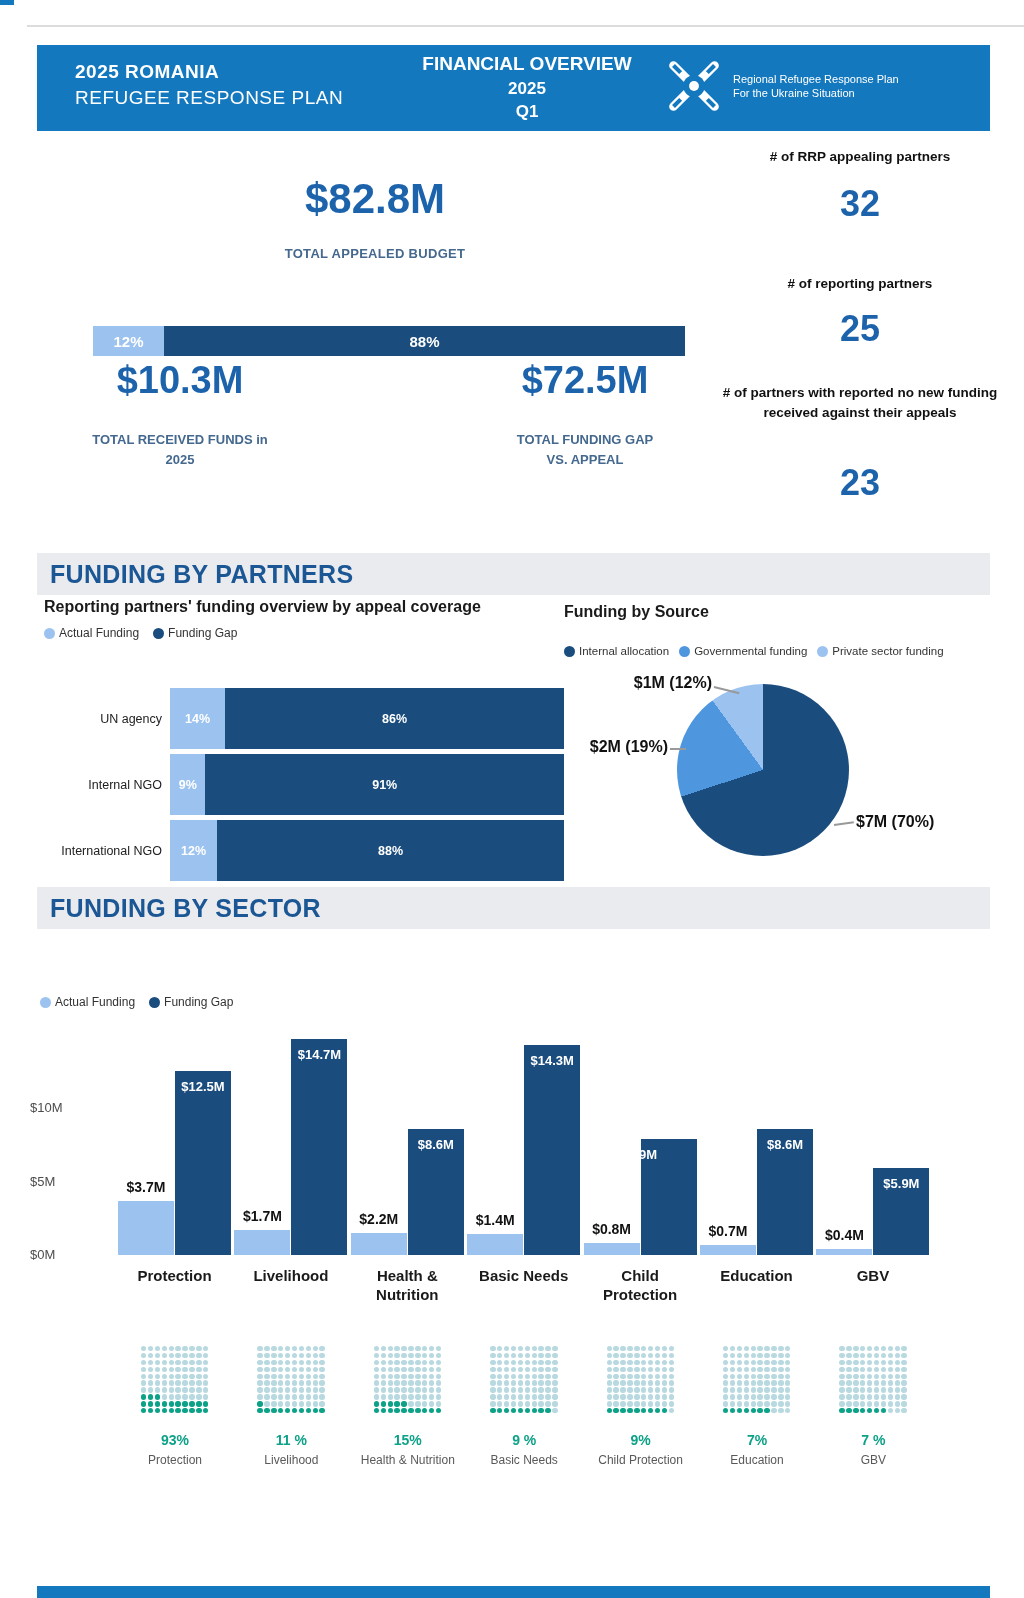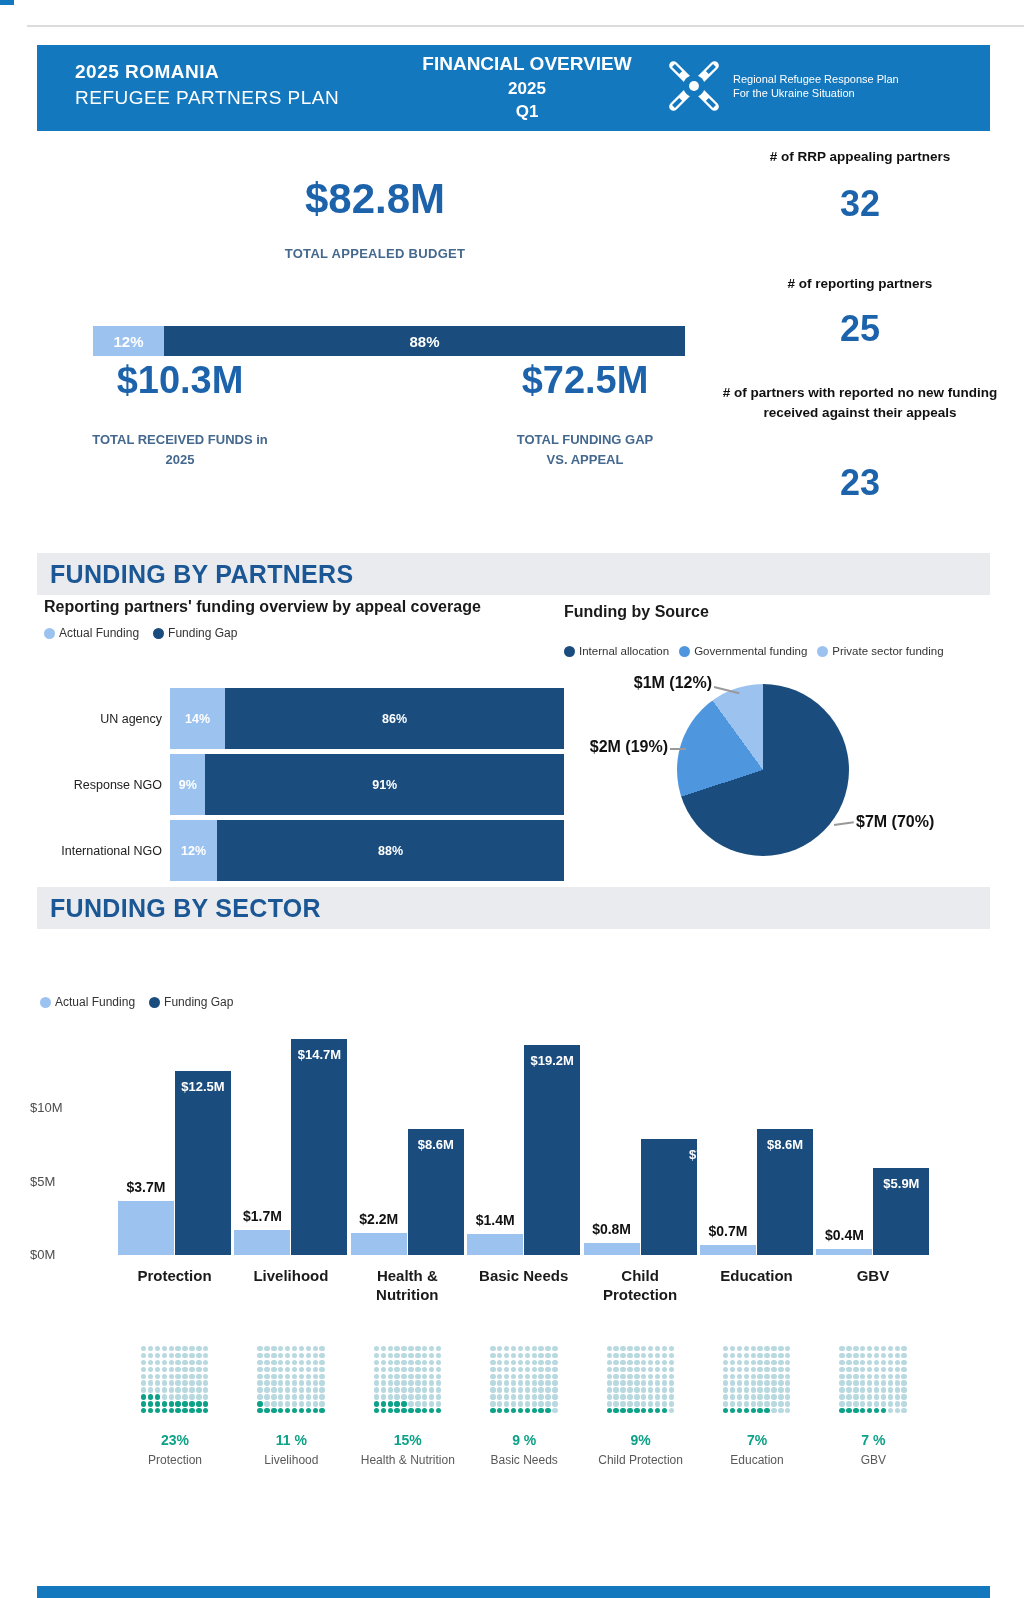--- a/index.html
+++ b/index.html
@@ -77,21 +77,21 @@
 <body>
 
 <div id="page">
 
   <div class="abs top-artifact"></div>
   <div class="abs hairline"></div>
 
   <div class="abs header-band">
     <div class="abs hdr-left">
       <div class="hdr-l1">2025 ROMANIA</div>
-      <div class="hdr-l2">REFUGEE PARTNERS PLAN</div>
+      <div class="hdr-l2">REFUGEE RESPONSE PLAN</div>
     </div>
     <div class="abs hdr-center">
       <div class="hdr-c1">FINANCIAL OVERVIEW</div>
       <div class="hdr-c2">2025</div>
       <div class="hdr-c3">Q1</div>
     </div>
     <div class="abs hdr-logo">
       <svg width="58" height="58" viewBox="0 0 40 40">
         <g fill="#ffffff">
           <rect x="17" y="-3" width="6" height="46" rx="3" transform="rotate(45 20 20)"></rect>
@@ -156,21 +156,21 @@
 
   <div class="abs" id="partners-bars">
       <div class="prow">
         <div class="plabel">UN agency</div>
         <div class="pbar">
           <div class="pseg" style="width: 14%; background: rgb(156, 195, 239);">14%</div>
           <div class="pseg" style="width: 86%; background: rgb(26, 76, 125);">86%</div>
         </div>
       </div>
       <div class="prow">
-        <div class="plabel">Response NGO</div>
+        <div class="plabel">Internal NGO</div>
         <div class="pbar">
           <div class="pseg" style="width: 9%; background: rgb(156, 195, 239);">9%</div>
           <div class="pseg" style="width: 91%; background: rgb(26, 76, 125);">91%</div>
         </div>
       </div>
       <div class="prow">
         <div class="plabel">International NGO</div>
         <div class="pbar">
           <div class="pseg" style="width: 12%; background: rgb(156, 195, 239);">12%</div>
           <div class="pseg" style="width: 88%; background: rgb(26, 76, 125);">88%</div>
@@ -238,28 +238,28 @@
       <div class="sbar" style="left: 407.8px; top: 88.58px; width: 56px; height: 126.42px; background: rgb(26, 76, 125);"></div>
       <div class="sval-black" style="left: 340.8px; top: 170.95px;">$2.2M</div>
       <div class="sval-white" style="left: 407.8px; top: 96.58px; width: 56px;">$8.6M</div>
       <div class="scat" style="left: 346.8px; top: 227px; width: 121px;">
         <div>Health &amp;</div>
         <div>Nutrition</div>
       </div>
       <div class="sbar" style="left: 467.2px; top: 194.42px; width: 56px; height: 20.58px; background: rgb(156, 195, 239);"></div>
       <div class="sbar" style="left: 524.2px; top: 4.79px; width: 56px; height: 210.21px; background: rgb(26, 76, 125);"></div>
       <div class="sval-black" style="left: 457.2px; top: 172.42px;">$1.4M</div>
-      <div class="sval-white" style="left: 524.2px; top: 12.79px; width: 56px;">$19.2M</div>
+      <div class="sval-white" style="left: 524.2px; top: 12.79px; width: 56px;">$14.3M</div>
       <div class="scat" style="left: 463.2px; top: 227px; width: 121px;">
         <div>Basic Needs</div>
       </div>
       <div class="sbar" style="left: 583.6px; top: 203.24px; width: 56px; height: 11.76px; background: rgb(156, 195, 239);"></div>
       <div class="sbar" style="left: 640.6px; top: 98.87px; width: 56px; height: 116.13px; background: rgb(26, 76, 125);"></div>
       <div class="sval-black" style="left: 573.6px; top: 181.24px;">$0.8M</div>
-      <div class="sval-white" style="left: 679px; top: 106.87px; width: 56px;">$7.9M</div>
+      <div class="sval-white" style="left: 611px; top: 106.87px; width: 56px;">$7.9M</div>
       <div class="scat" style="left: 579.6px; top: 227px; width: 121px;">
         <div>Child</div>
         <div>Protection</div>
       </div>
       <div class="sbar" style="left: 700px; top: 204.71px; width: 56px; height: 10.29px; background: rgb(156, 195, 239);"></div>
       <div class="sbar" style="left: 757px; top: 88.58px; width: 56px; height: 126.42px; background: rgb(26, 76, 125);"></div>
       <div class="sval-black" style="left: 690px; top: 182.71px;">$0.7M</div>
       <div class="sval-white" style="left: 757px; top: 96.58px; width: 56px;">$8.6M</div>
       <div class="scat" style="left: 696px; top: 227px; width: 121px;">
         <div>Education</div>
@@ -369,21 +369,21 @@
         <div class="wdot" style="background: rgb(12, 162, 135);"></div>
         <div class="wdot" style="background: rgb(12, 162, 135);"></div>
         <div class="wdot" style="background: rgb(12, 162, 135);"></div>
         <div class="wdot" style="background: rgb(12, 162, 135);"></div>
         <div class="wdot" style="background: rgb(12, 162, 135);"></div>
         <div class="wdot" style="background: rgb(12, 162, 135);"></div>
         <div class="wdot" style="background: rgb(12, 162, 135);"></div>
         <div class="wdot" style="background: rgb(12, 162, 135);"></div>
         <div class="wdot" style="background: rgb(12, 162, 135);"></div>
       </div>
-      <div class="wpct" style="left: 120px; top: 92px;">23%</div>
+      <div class="wpct" style="left: 120px; top: 92px;">93%</div>
       <div class="wname" style="left: 110px; top: 113px;">Protection</div>
       <div class="waffle-grid" style="left: 257.4px; top: 6px;">
         <div class="wdot" style="background: rgb(184, 217, 224);"></div>
         <div class="wdot" style="background: rgb(184, 217, 224);"></div>
         <div class="wdot" style="background: rgb(184, 217, 224);"></div>
         <div class="wdot" style="background: rgb(184, 217, 224);"></div>
         <div class="wdot" style="background: rgb(184, 217, 224);"></div>
         <div class="wdot" style="background: rgb(184, 217, 224);"></div>
         <div class="wdot" style="background: rgb(184, 217, 224);"></div>
         <div class="wdot" style="background: rgb(184, 217, 224);"></div>

